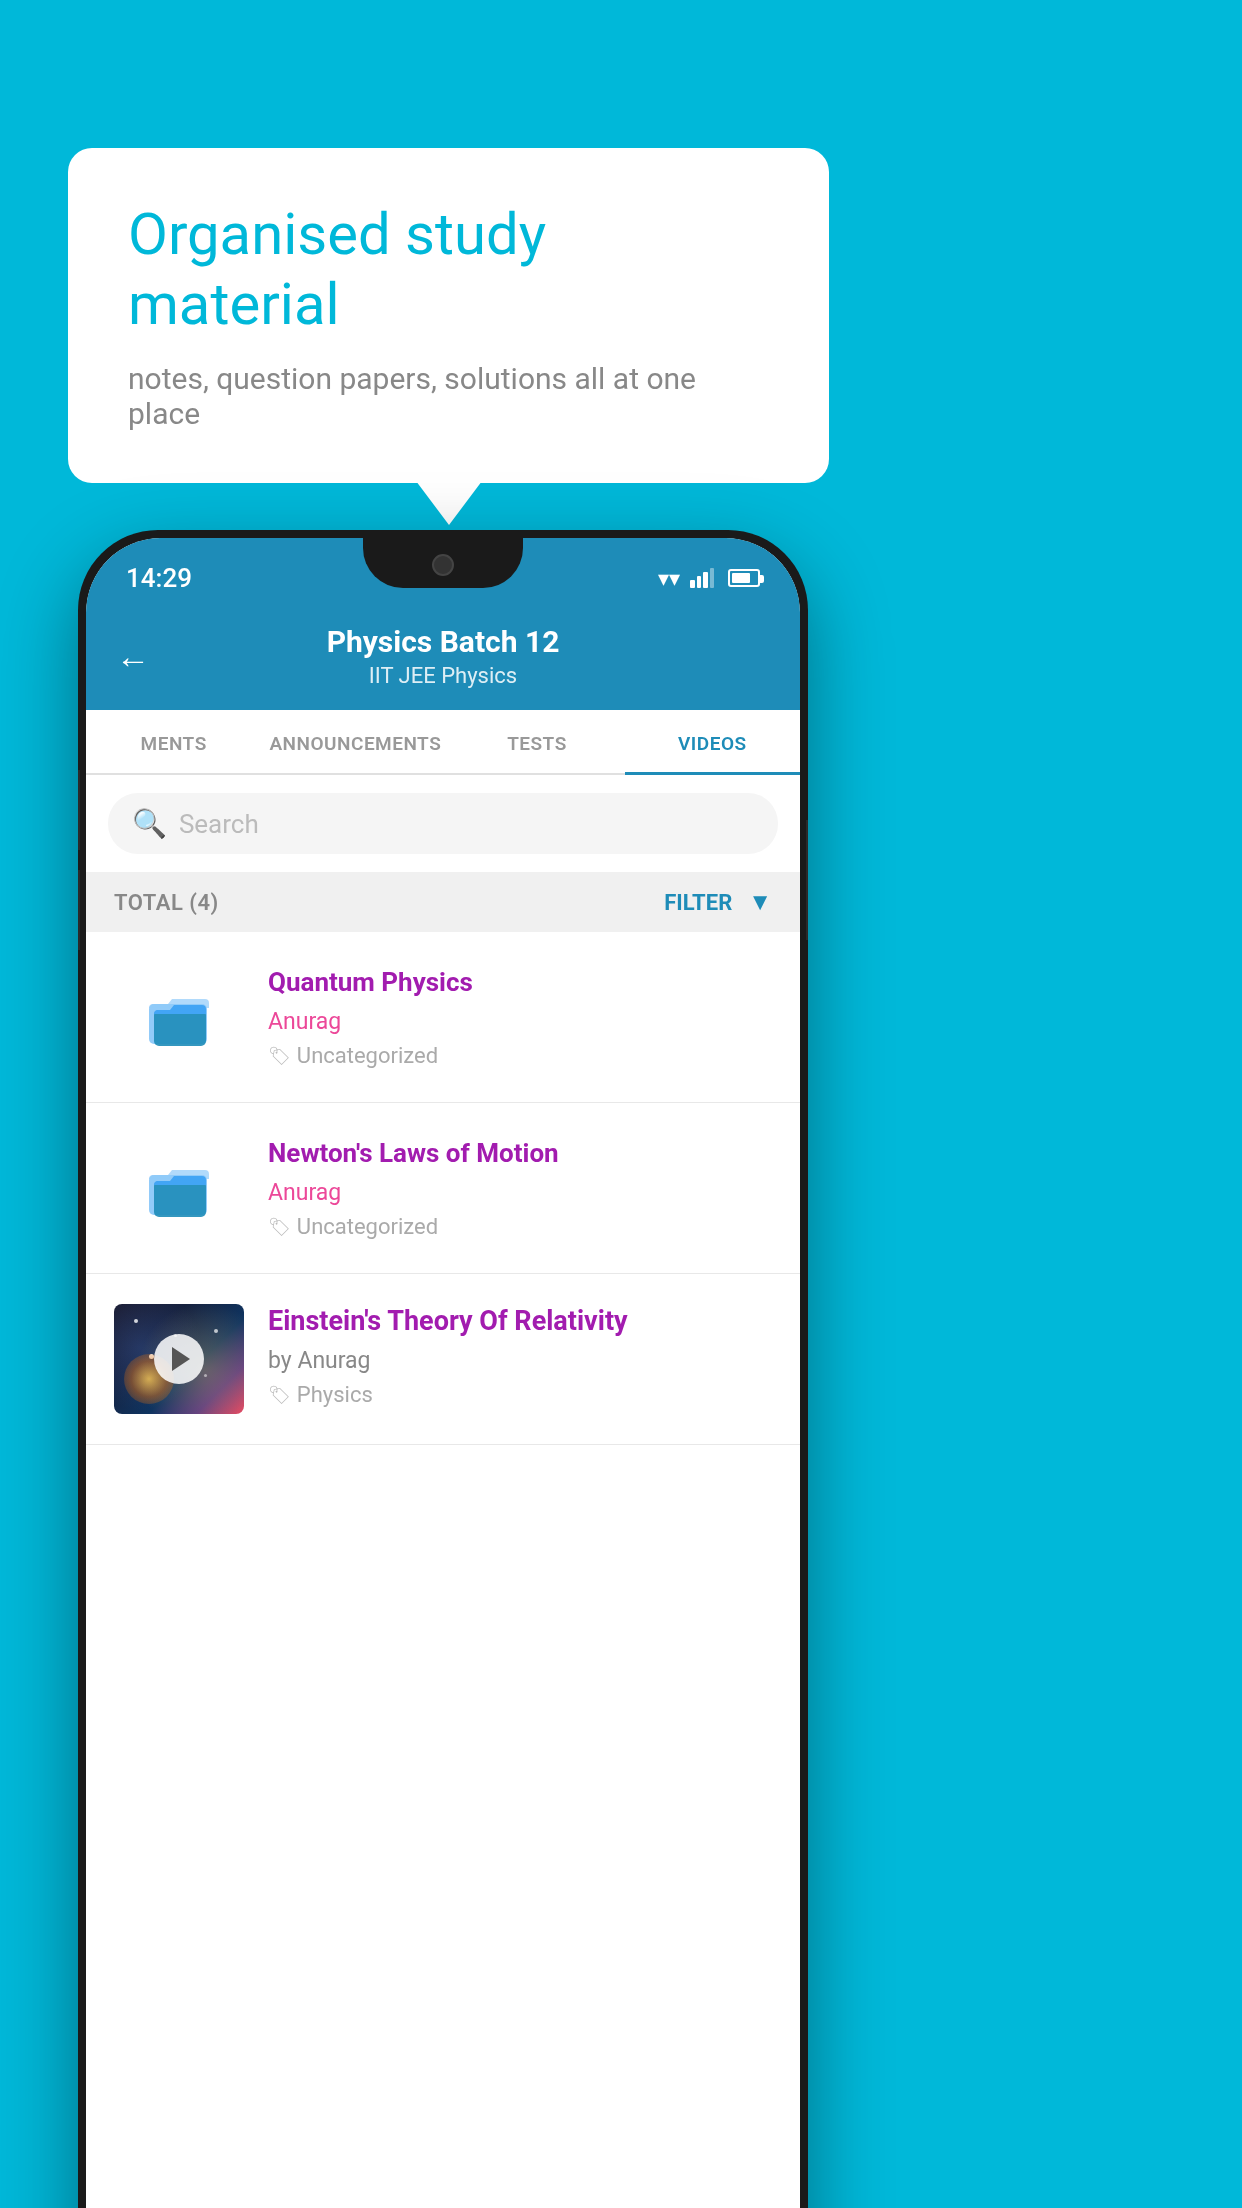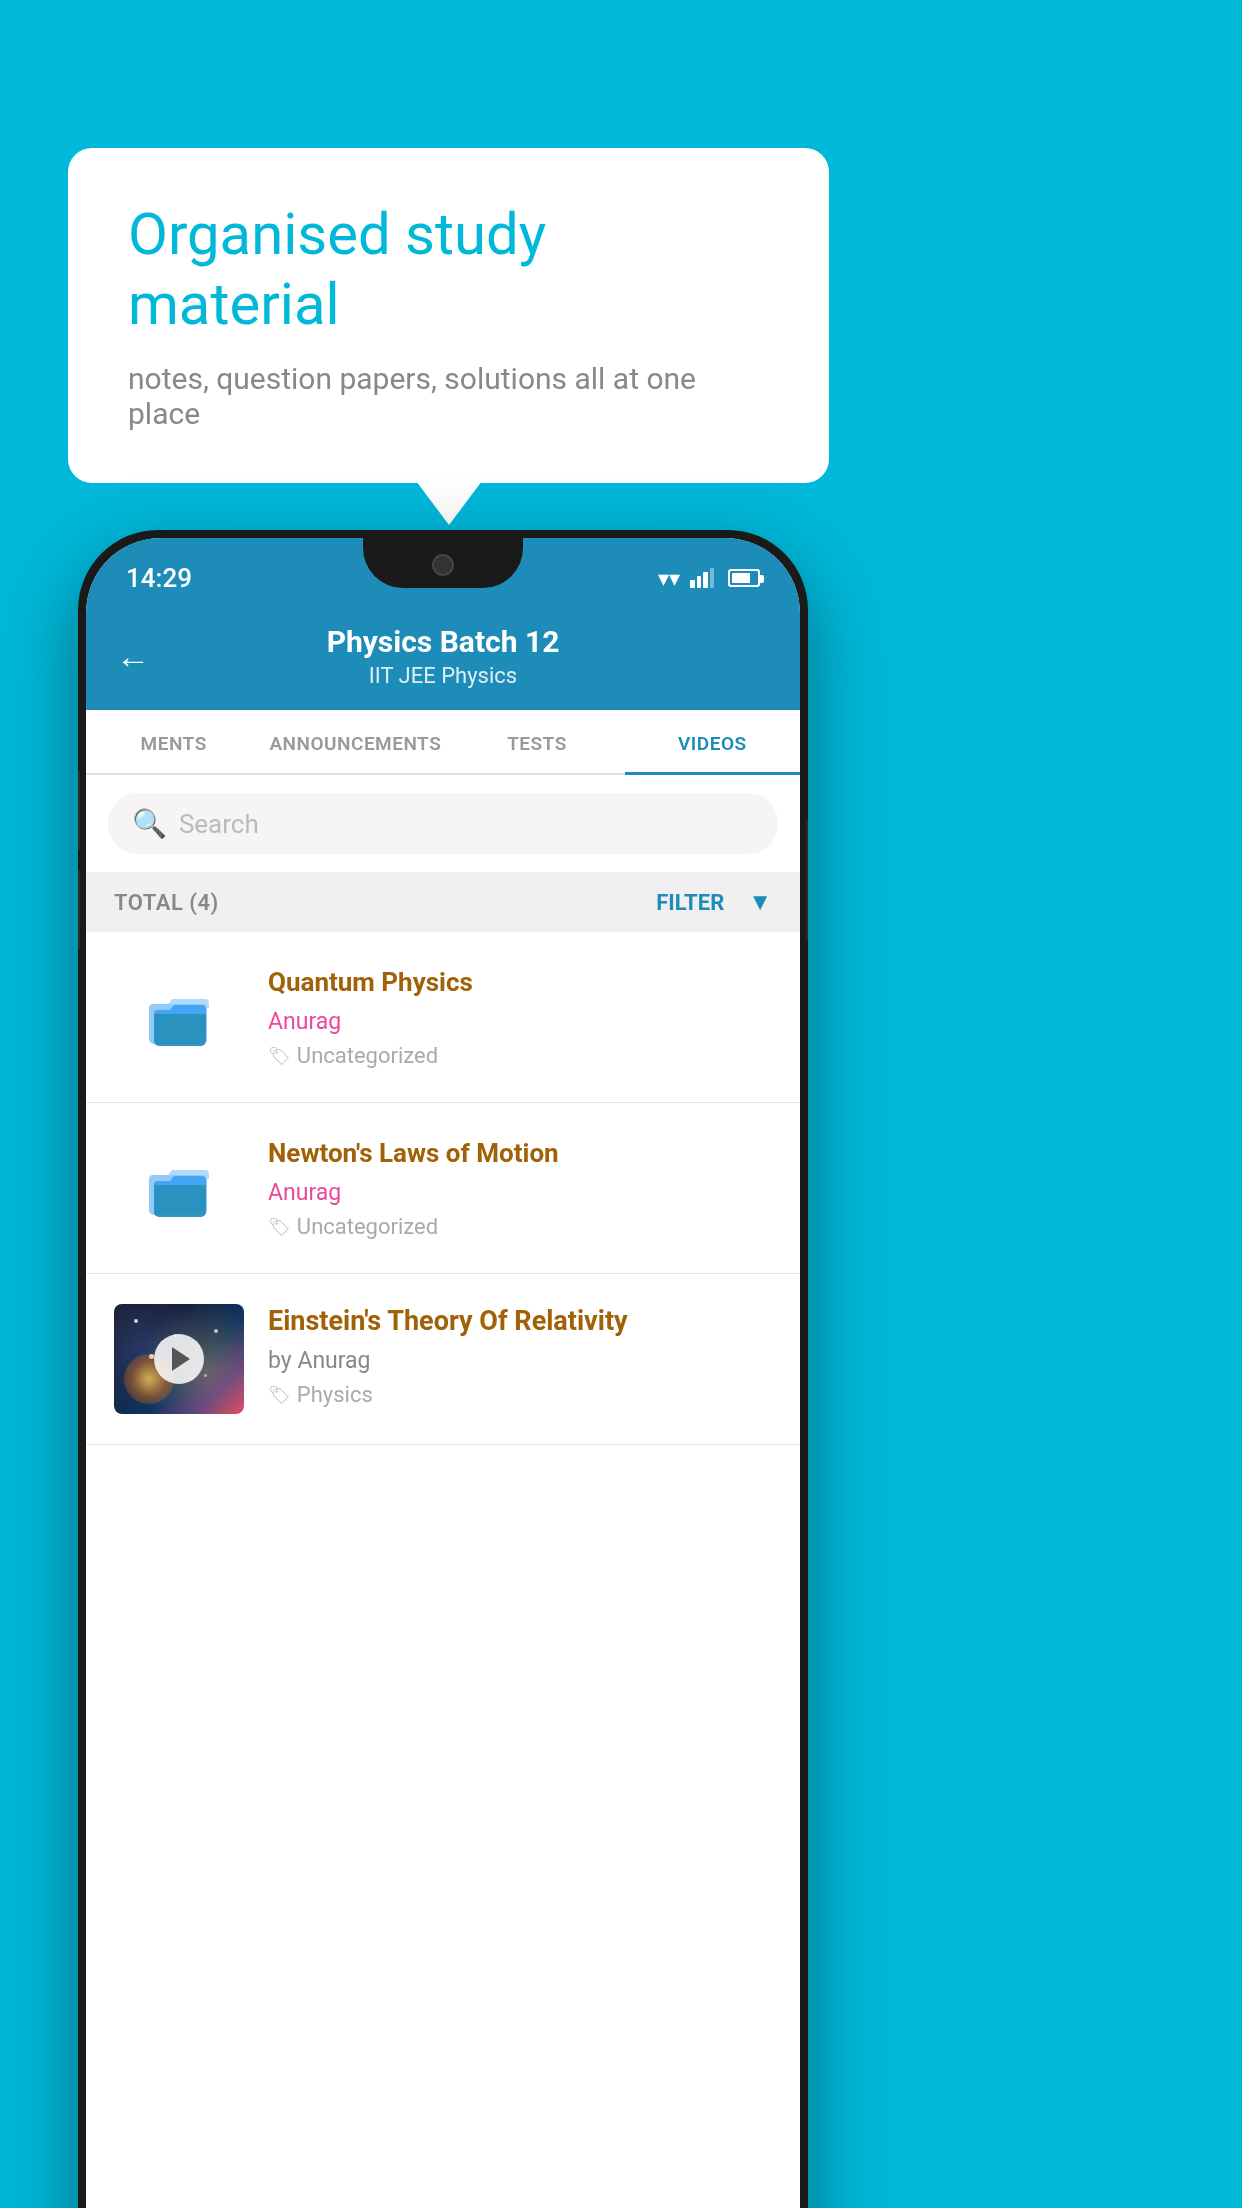--- a/index.html
+++ b/index.html
@@ -327,21 +327,21 @@
       font-weight: 600;
       letter-spacing: 0.5px;
     }
 
     .filter-btn {
       color: #1e8cb8;
       font-size: 22px;
       font-weight: 700;
       display: flex;
       align-items: center;
-      gap: 24px;
+      gap: 16px;
       cursor: pointer;
     }
 
     .filter-funnel {
       color: #1e8cb8;
       font-size: 24px;
     }
 
     
     .video-list {
@@ -371,21 +371,21 @@
     .folder-svg {
       width: 70px;
       height: 70px;
     }
 
     .video-info {
       flex: 1;
     }
 
     .video-title {
-      color: #a16207;
+      color: #a21caf;
       font-size: 26px;
       font-weight: 700;
       margin-bottom: 8px;
       line-height: 1.3;
     }
 
     .video-author {
       color: #ec4899;
       font-size: 23px;
       margin-bottom: 8px;

